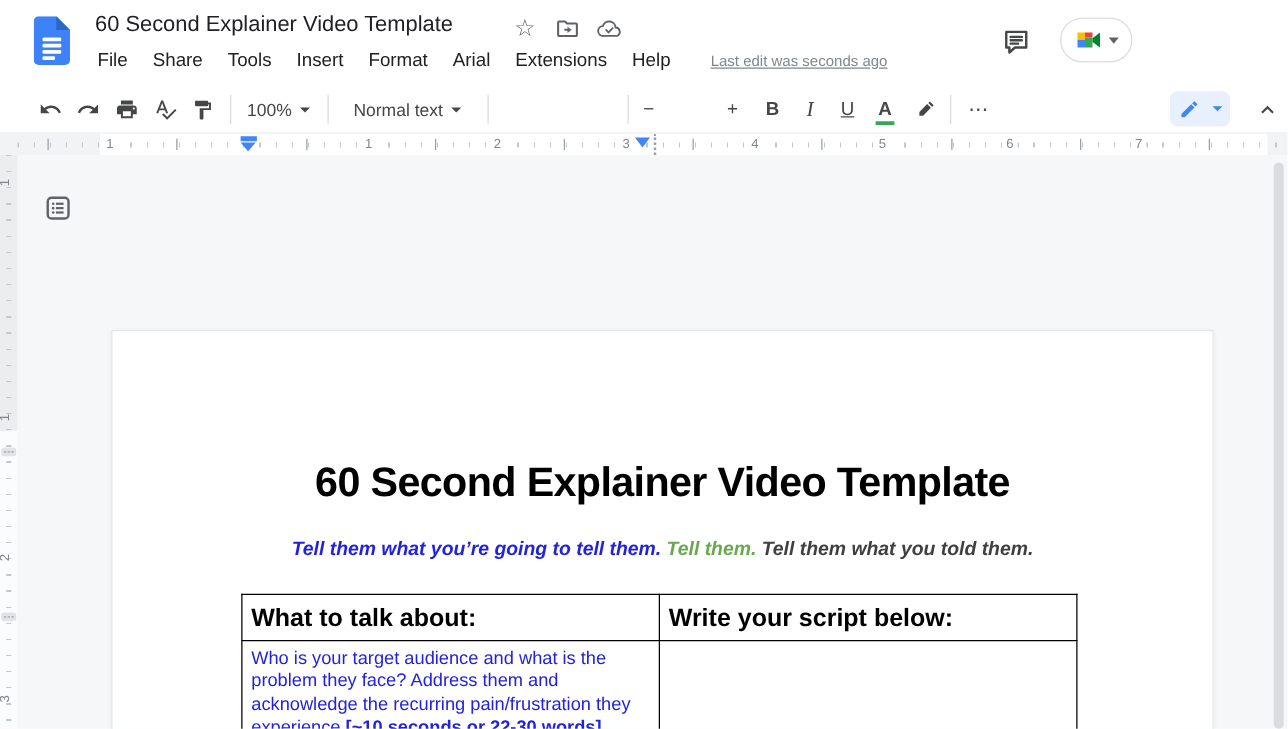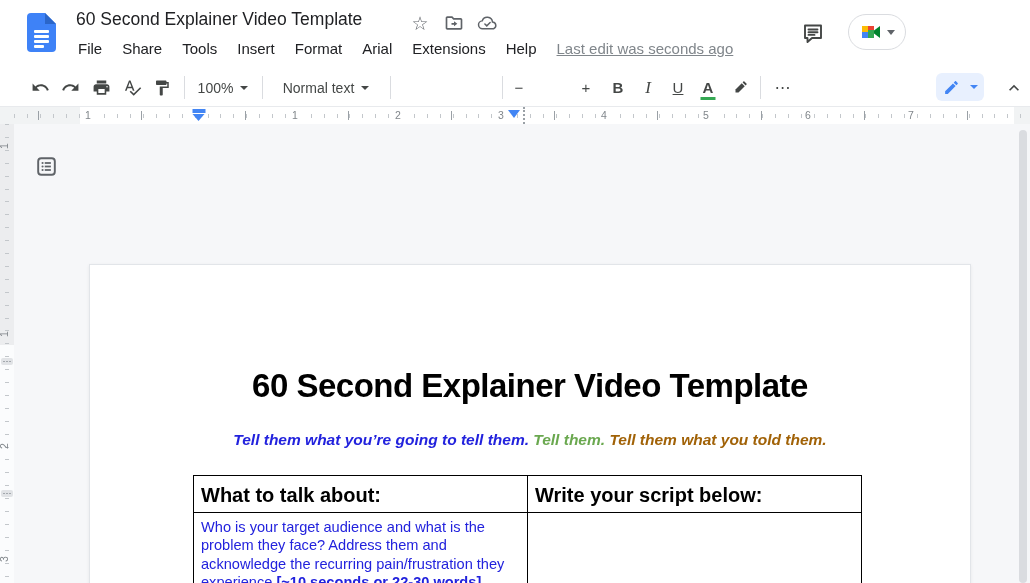--- a/index.html
+++ b/index.html
@@ -10,21 +10,21 @@
   .topbar { position:absolute; left:0; top:0; width:1030px; height:68px; background:#fff; }
   .docs-logo { position:absolute; left:27px; top:13px; width:29px; height:39px; }
   .doc-title { position:absolute; left:76px; top:9px; font-size:17.5px; color:#202124; white-space:nowrap; }
   .title-icon { position:absolute; top:12px; width:22px; height:22px; color:#5f6368;
     display:flex; align-items:center; justify-content:center; font-size:19px; cursor:pointer; }
   .star-pos   { left:409px; }
   .folder-pos { left:443px; }
   .cloud-pos  { left:476px; }
   .menubar { position:absolute; left:68px; top:37px; display:flex; align-items:center; }
   .menu-item { font-size:15px; color:#202124; padding:3px 10px; border-radius:4px; cursor:pointer; }
-  .last-edit { font-size:15px; color:#80868b; text-decoration:underline; margin-left:10px; cursor:pointer; }
+  .last-edit { font-size:12px; color:#80868b; text-decoration:underline; margin-left:22px; cursor:pointer; }
   .comment-btn { position:absolute; left:797px; top:17px; width:32px; height:32px;
     display:flex; align-items:center; justify-content:center; cursor:pointer; }
   .meet-pill { position:absolute; left:848px; top:14px; width:58px; height:36px; background:#fff;
     border:1px solid #dadce0; border-radius:18px; display:flex; align-items:center;
     justify-content:center; gap:4px; cursor:pointer; }
   .share-btn { position:absolute; left:918px; top:14px; width:95px; height:36px; border-radius:9px;
     border:none; display:flex; align-items:center; justify-content:center; gap:8px;
     color:#fff; font-size:15px; font-weight:bold; cursor:pointer; }
   .caret-down { width:0; height:0; border-left:4.5px solid transparent;
     border-right:4.5px solid transparent; border-top:5px solid #5f6368; }
@@ -269,21 +269,21 @@
     <div class="bar"></div>
       <div class="tri"></div>
   </div>
   <div class="tri-only" style="left:514px"></div>
   <div class="col-grip"></div>
 </div>
 
 <div class="canvas">
   <div class="page">
     <h1 class="doc-heading">60 Second Explainer Video Template</h1>
-    <p class="doc-subtitle"><span style="color: rgb(34, 34, 221);">Tell them what you’re going to tell them. </span><span style="color: rgb(106, 168, 79);">Tell them. </span><span style="color: #a16207;">Tell them what you told them.</span></p>
+    <p class="doc-subtitle"><span style="color: rgb(34, 34, 221);">Tell them what you’re going to tell them. </span><span style="color: rgb(106, 168, 79);">Tell them. </span><span style="color: #404040;">Tell them what you told them.</span></p>
 
     <table class="doc-table">
       <tbody>
           <tr>
         <th>What to talk about:</th>
         <th>Write your script below:</th>
       </tr>
       <tr>
         <td style="color: rgb(34, 34, 221);"><span>Who is your target audience and what is the problem they face? Address them and acknowledge the recurring pain/frustration they experience </span><b>[~10 seconds or 22-30 words].</b></td>
         <td></td>

